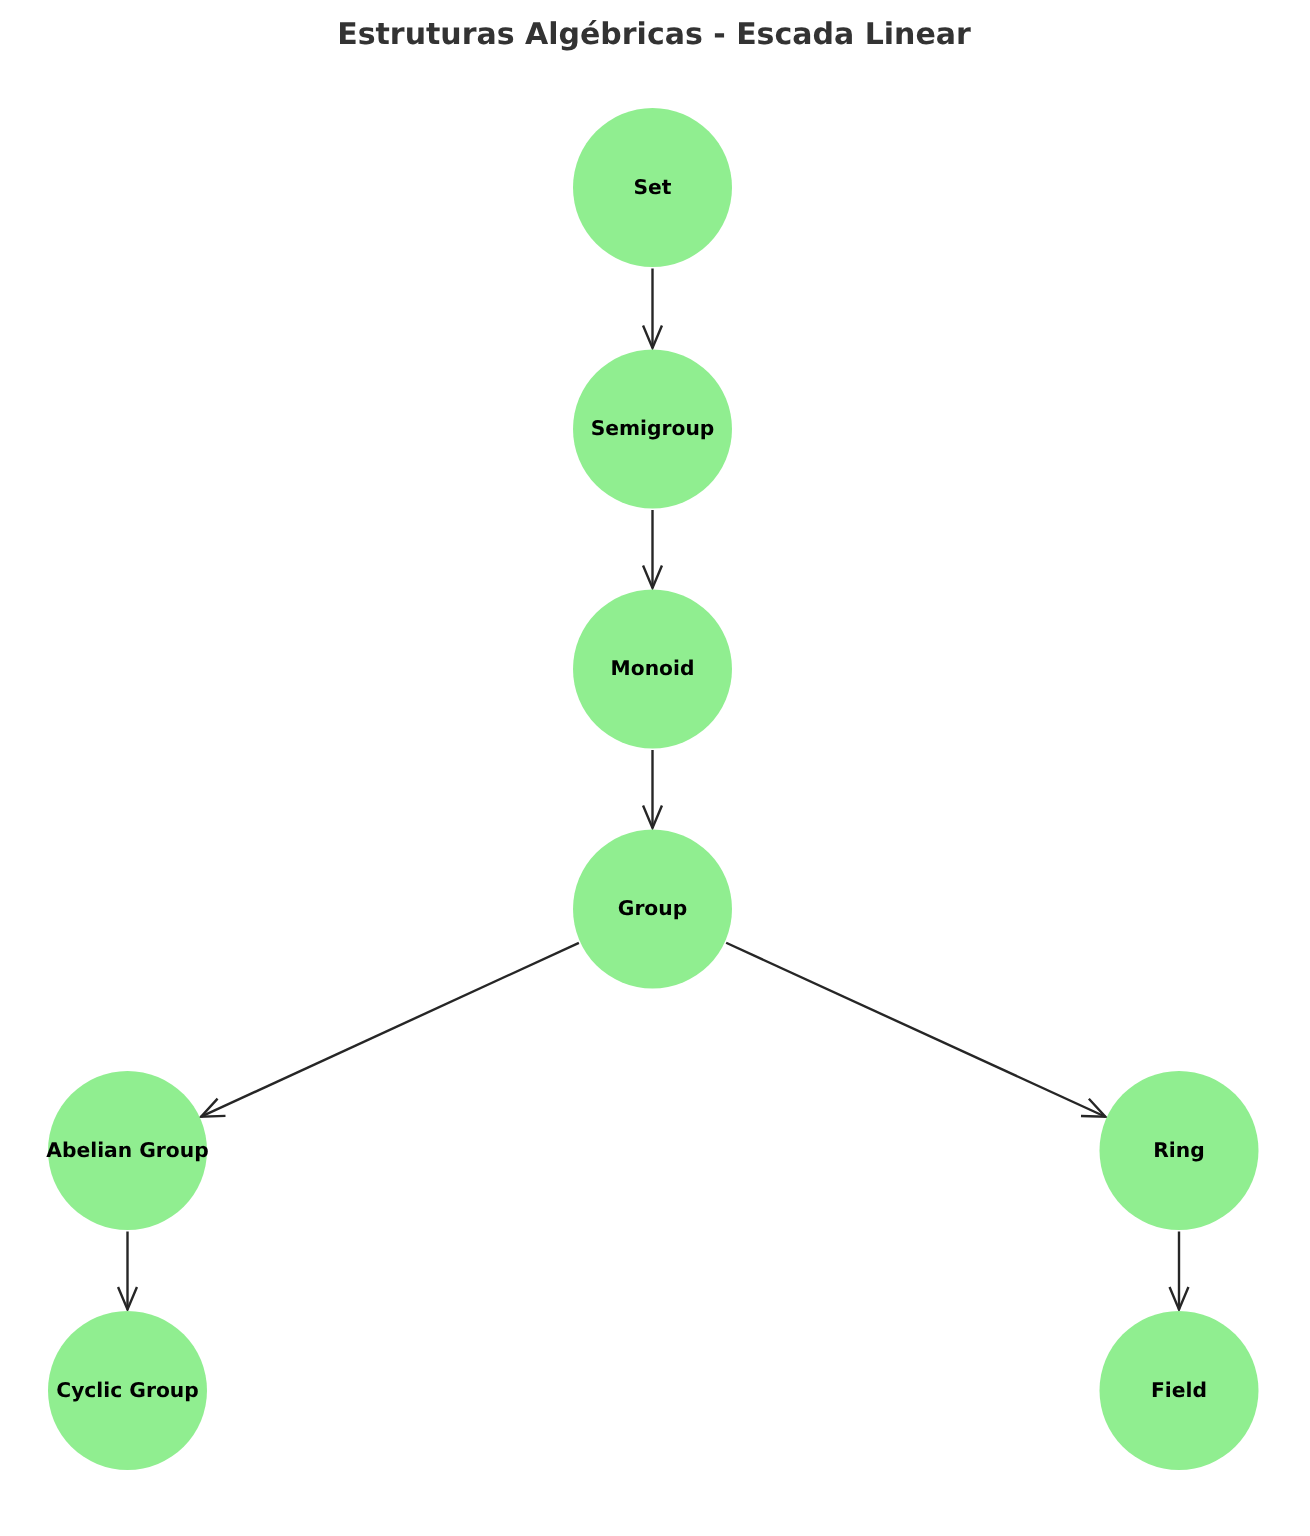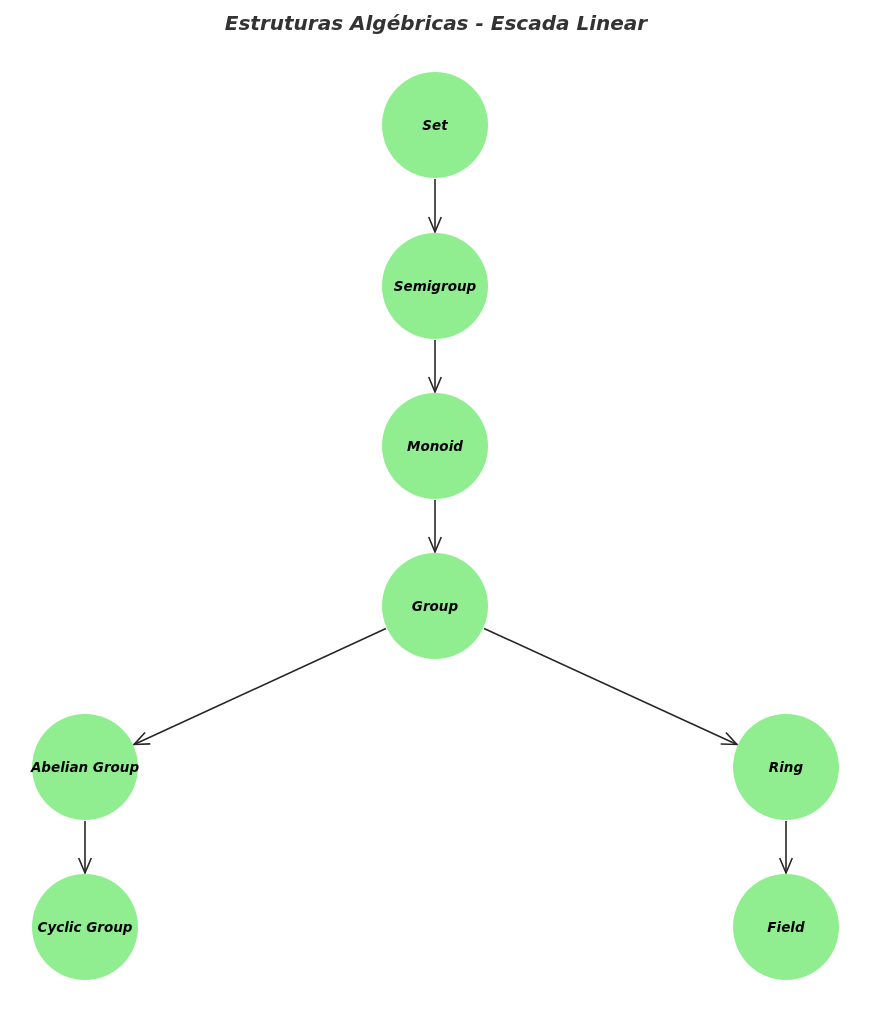--- a/index.html
+++ b/index.html
@@ -11,21 +11,20 @@
     width: 873px;
     height: 1024px;
     font-family: "DejaVu Sans", "Liberation Sans", sans-serif;
     overflow: hidden;
   }
   #diagram-root {
     position: relative;
     width: 873px;
     height: 1024px;
     background: #ffffff;
-    font-style: italic;
   }
   svg#graph-canvas {
     display: block;
     width: 873px;
     height: 1024px;
   }
   .graph-title {
     font-family: "DejaVu Sans", "Liberation Sans", sans-serif;
     font-size: 20px;
     font-weight: bold;

